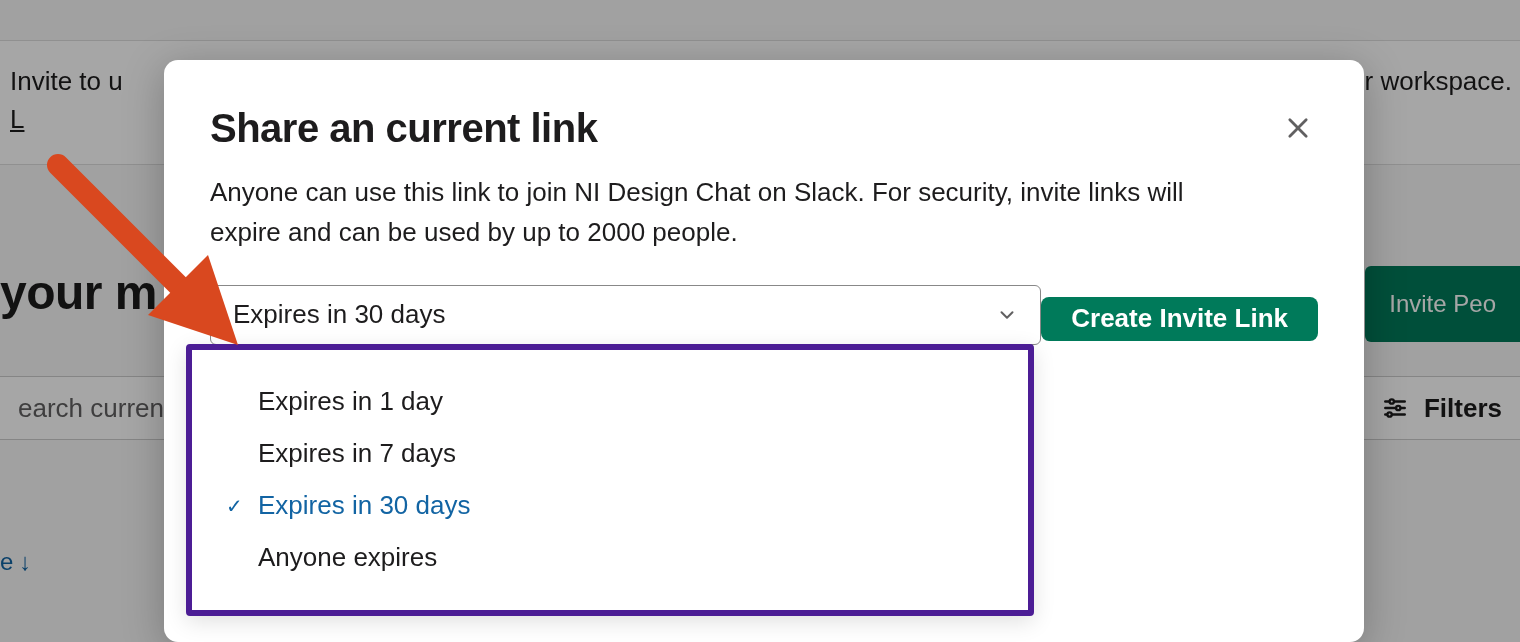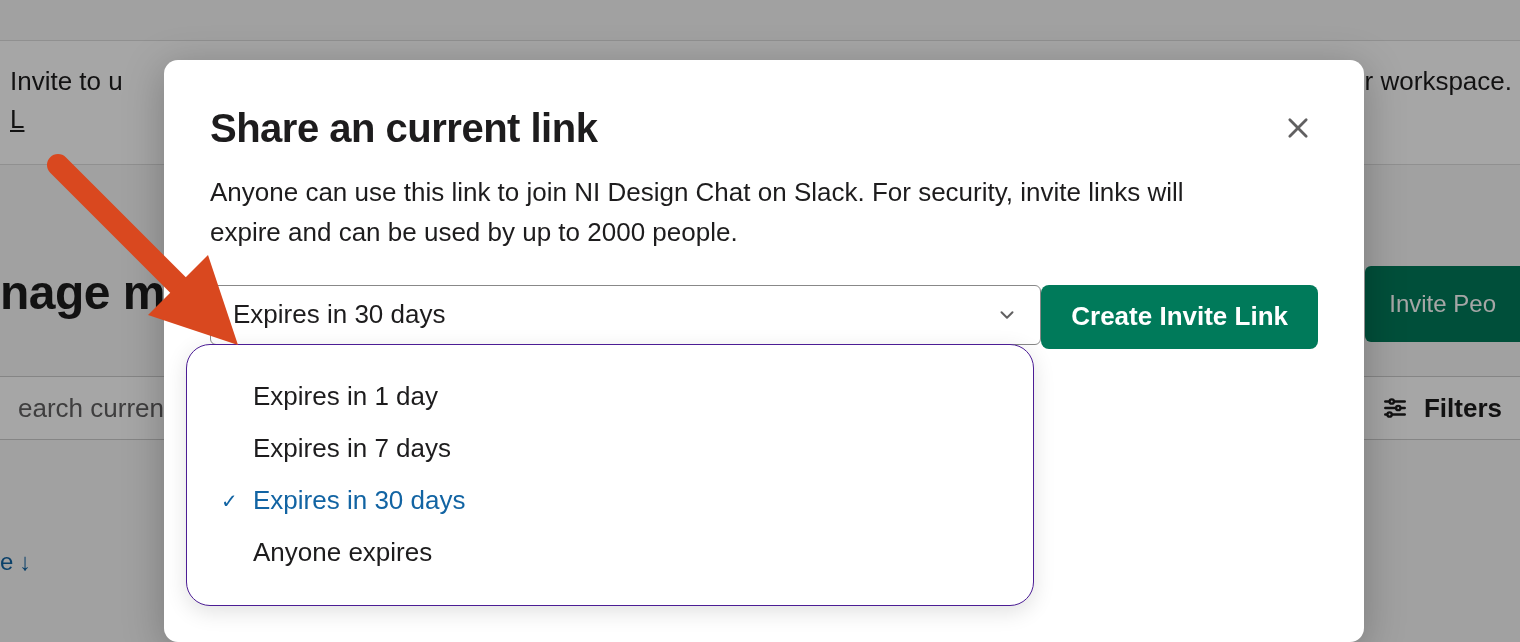--- a/index.html
+++ b/index.html
@@ -13,40 +13,40 @@
     .search-bar { position: absolute; top: 376px; left: 0; right: 0; height: 64px; border-top: 1px solid #ccc; border-bottom: 1px solid #ccc; background: #fff; display: flex; align-items: center; justify-content: space-between; padding: 0 18px; font-size: 26px; color: #616061; }
     .filters { display: flex; align-items: center; gap: 16px; color: #1d1c1d; font-weight: 600; }
     .sort-row { position: absolute; top: 548px; left: 0; font-size: 24px; color: #1264a3; display: flex; align-items: center; gap: 6px; }
     .modal { position: absolute; top: 60px; left: 164px; width: 1200px; height: 582px; background: #fff; border-radius: 14px; box-shadow: 0 8px 40px rgba(0,0,0,0.25); padding: 46px 46px 0 46px; }
     .modal-title { font-size: 40px; font-weight: 800; color: #1d1c1d; letter-spacing: -0.5px; }
     .close-btn { position: absolute; top: 48px; right: 46px; width: 40px; height: 40px; background: none; border: none; cursor: pointer; display: flex; align-items: center; justify-content: center; }
     .modal-desc { margin-top: 21px; font-size: 26px; line-height: 1.55; color: #1d1c1d; max-width: 1020px; }
     .row { margin-top: 32px; display: flex; align-items: flex-start; }
     .select { position: relative; flex: 1; }
     .select-trigger { width: 100%; height: 60px; border: 1px solid #888; border-radius: 6px; background: #fff; font-size: 26px; color: #1d1c1d; display: flex; align-items: center; justify-content: space-between; padding: 0 22px; cursor: pointer; }
-    .dropdown { position: absolute; top: 59px; left: -24px; width: 848px; background: #fff; border: 1px solid #4c1d95; border-radius: 24px; box-shadow: 0 6px 22px rgba(0,0,0,0.12); padding: 26px 0; }
+    .dropdown { position: absolute; top: 59px; left: -24px; width: 848px; background: #fff; border: 6px solid #4c1d95; border-radius: 4px; box-shadow: 0 6px 22px rgba(0,0,0,0.12); padding: 26px 0; }
     .dropdown-item { height: 52px; display: flex; align-items: center; font-size: 26px; color: #1d1c1d; padding: 0 66px; position: relative; cursor: pointer; }
     .dropdown-item.selected { color: #1264a3; }
     .dropdown-item.selected::before { content: "✓"; position: absolute; left: 34px; font-size: 20px; color: #1264a3; }
-    .create-btn { height: 64px; padding: 0 30px; background: #007a5a; color: #fff; border: none; border-radius: 8px; font-size: 26px; font-weight: 700; cursor: pointer; }
+    .create-btn { height: 44px; padding: 0 30px; background: #007a5a; color: #fff; border: none; border-radius: 8px; font-size: 26px; font-weight: 700; cursor: pointer; margin-top: 12px; }
     .arrow { position: absolute; top: 145px; left: 38px; pointer-events: none; z-index: 50; }
     .filters svg, .close-btn svg { display: block; }
   </style>
 </head>
 <body>
 
 <div class="bg">
   <div class="banner">
     <span>Invite to u</span>
     <span style="position:absolute; right:8px; top:22px;">to your workspace.</span>
     <br>
     <a href="#">L</a>
   </div>
 
-  <div class="page-title">nage m</div>
+  <div class="page-title">your m</div>
 
   <button class="invite-btn">
     <span>Invite Peo</span>
   </button>
 
   <div class="search-bar">
     <span>earch current</span>
     <div class="filters">
       <svg width="26" height="26" viewBox="0 0 24 24" fill="none" stroke="#1d1c1d" stroke-width="2.2" stroke-linecap="round">
         <line x1="3" y1="6" x2="21" y2="6"></line>

